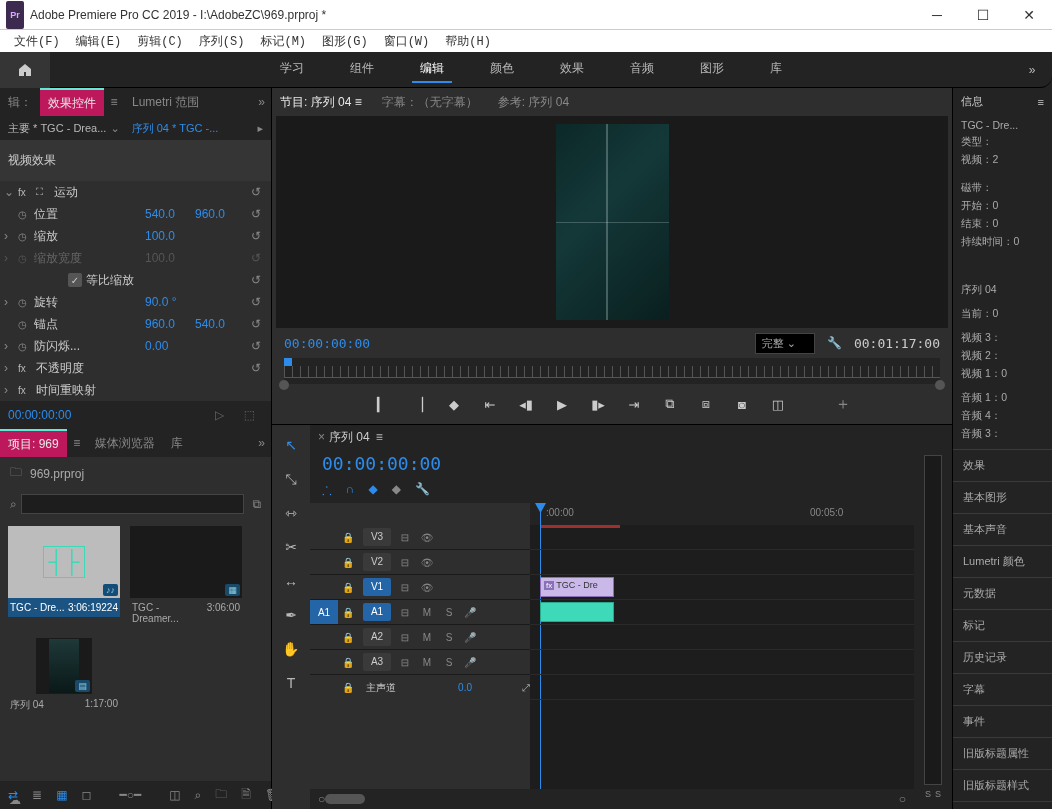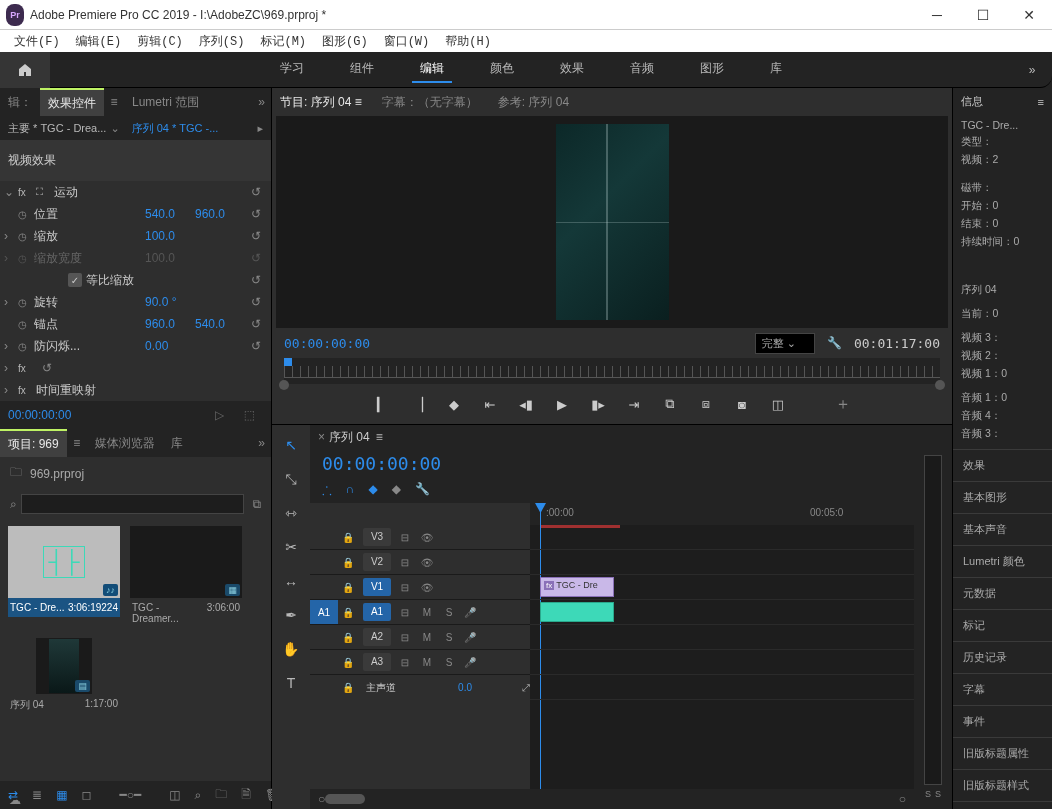--- a/index.html
+++ b/index.html
@@ -1,20 +1,20 @@
 <!DOCTYPE html>
 <html><head>
 <meta charset="utf-8">
 <style>
 * { margin: 0; padding: 0; box-sizing: border-box; font-family: "Microsoft YaHei", Arial, sans-serif; user-select: none; }
 body { width: 1052px; height: 809px; background: #232323; color: #b8b8b8; font-size: 12px; overflow: hidden; }
 
 
 .titlebar { height: 30px; background: #fff; display: flex; align-items: center; border-bottom: 1px solid #ccc; }
-.titlebar .app-icon { width: 18px; height: 22px; background: #3d2b4f; margin: 0 6px; border-radius: 8px; display: flex; align-items: center; justify-content: center; color: #d9a9ff; font-size: 9px; font-weight: bold; }
+.titlebar .app-icon { width: 18px; height: 28px; background: #3d2b4f; margin: 0 6px; border-radius: 2px; display: flex; align-items: center; justify-content: center; color: #d9a9ff; font-size: 9px; font-weight: bold; }
 .titlebar .title { color: #333; font-size: 12px; flex: 1; }
 .titlebar .win-btns { display: flex; }
 .titlebar .win-btn { width: 46px; height: 30px; display: flex; align-items: center; justify-content: center; color: #333; font-size: 14px; }
 
 
 .menubar { height: 22px; background: #fff; display: flex; align-items: center; padding-left: 6px; color: #333; font-size: 12px; }
 .menubar .menu-item { padding: 0 8px; font-family: Liberation Mono, monospace; }
 
 
 .workspace-bar { height: 36px; background: #232323; display: flex; align-items: center; border-bottom: 1px solid #000; border-radius: 12px; }
@@ -26,21 +26,21 @@
 
 
 .main { display: flex; height: 721px; }
 
 
 .left-col { width: 272px; display: flex; flex-direction: column; border-right: 1px solid #000; }
 
 
 .panel-tabs { height: 28px; background: #232323; display: flex; align-items: center; font-size: 12px; }
 .panel-tabs .ptab { padding: 0 8px; color: #888; height: 28px; display: flex; align-items: center; }
-.panel-tabs .ptab.active { color: #e8e8e8; background: #404040; border-top: 2px solid #bef264; }
+.panel-tabs .ptab.active { color: #e8e8e8; background: #be185d; border-top: 2px solid #5eead4; }
 .panel-tabs .menu-ic { width: 20px; text-align: center; color: #888; }
 .panel-tabs .chev { margin-left: auto; padding: 0 6px; color: #888; }
 
 
 .fx-controls { background: #2e2e2e; flex: 0 0 auto; }
 .fx-breadcrumb { height: 24px; display: flex; align-items: center; padding: 0 8px; font-size: 11px; background: #232323; }
 .fx-breadcrumb .clip { color: #b8b8b8; }
 .fx-breadcrumb .seq { color: #2d8ceb; margin-left: 8px; }
 .fx-breadcrumb .arrow { color: #888; padding: 0 4px; }
 .fx-breadcrumb .play-ic { margin-left: auto; color: #888; }
@@ -293,20 +293,21 @@
         <span class="toggle">›</span>
         <span class="stopwatch">◷</span>
         <span class="label">防闪烁...</span>
         <span class="val">0.00</span>
         <span class="val"></span>
         <span class="reset">↺</span>
       </div>
       <div class="fx-row">
         <span class="toggle">›</span>
         <span class="fxic">fx</span>
+        <span class="label">不透明度</span>
         <span class="reset">↺</span>
       </div>
       <div class="fx-row">
         <span class="toggle">›</span>
         <span class="fxic">fx</span>
         <span class="label">时间重映射</span>
       </div>
 
       <div class="fx-footer">
         <span class="tc">00:00:00:00</span>

